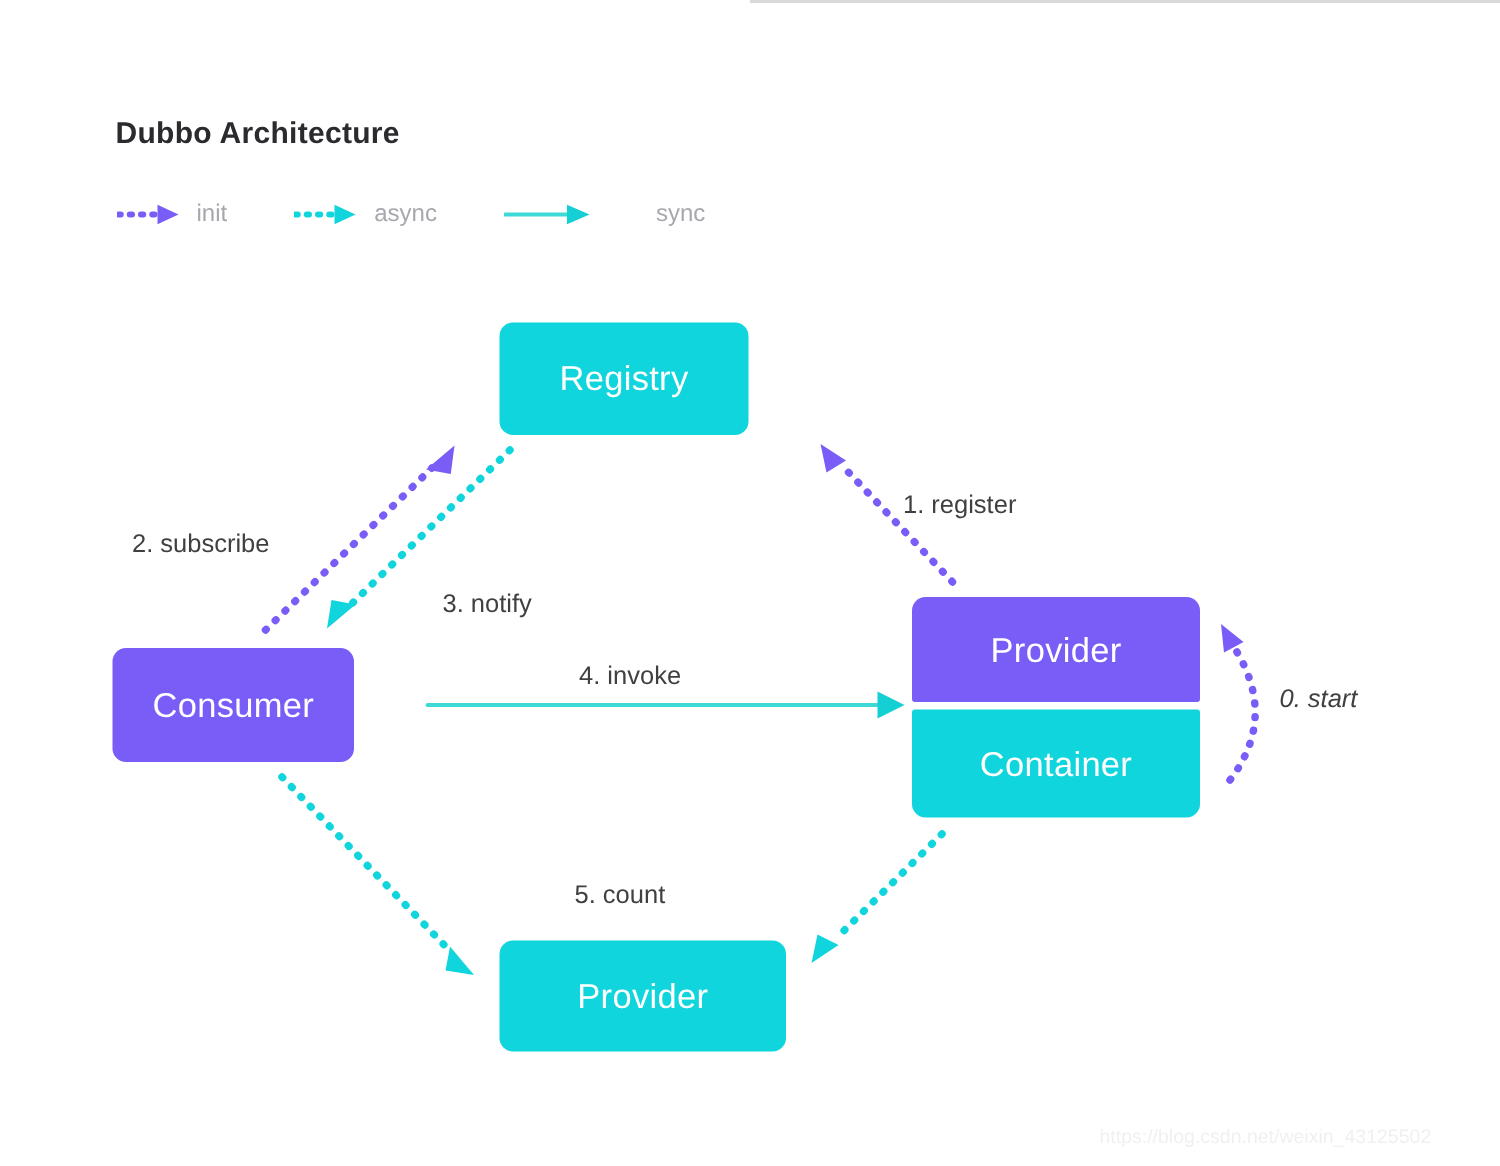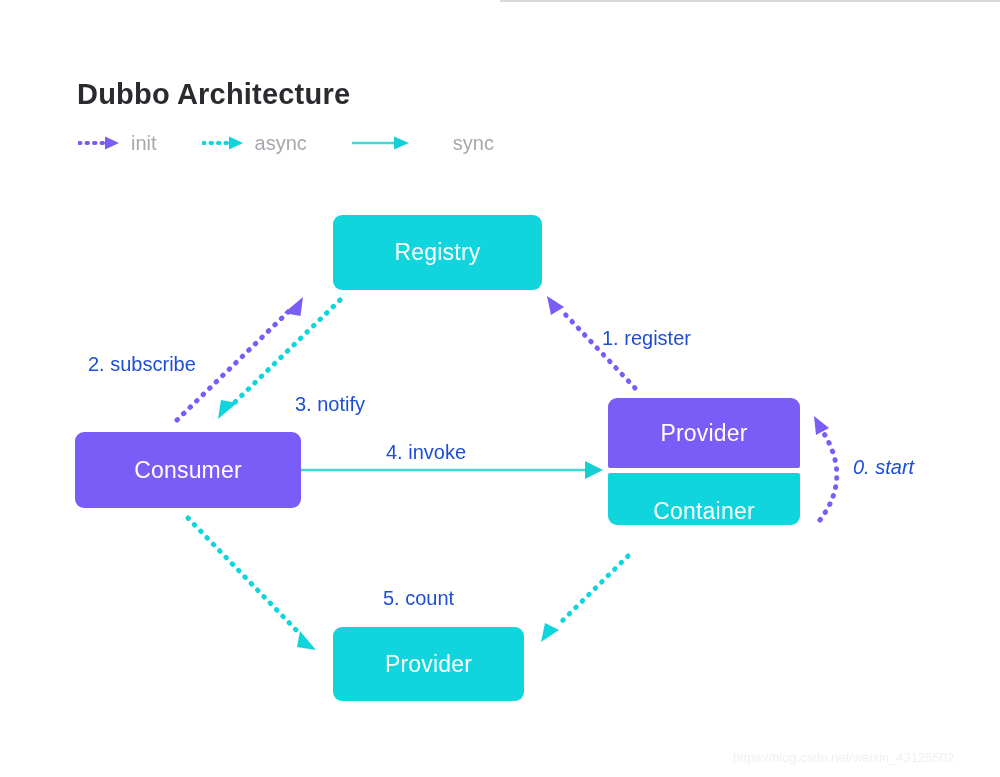--- a/index.html
+++ b/index.html
@@ -22,21 +22,21 @@
     left: 500px;
     top: 0px;
     width: 500px;
     height: 2px;
     background: #d9d9dc;
   }
   .title {
     position: absolute;
     left: 77px;
     top: 78px;
-    font-size: 29px;
+    font-size: 20px;
     font-weight: bold;
     color: #2b2b2f;
     letter-spacing: 0.2px;
     white-space: nowrap;
   }
   
   .legend {
     position: absolute;
     left: 78px;
     top: 128px;
@@ -44,21 +44,21 @@
     align-items: center;
     height: 30px;
   }
   .legend-item {
     display: flex;
     align-items: center;
     margin-right: 45px;
   }
   .legend-item:last-child { margin-right: 0; gap: 32px; }
   .legend-label {
-    font-size: 20px;
+    font-size: 16px;
     color: #a7a7ae;
     margin-left: 11px;
     white-space: nowrap;
   }
   .legend-glyph { display: block; }
 
   
   .box {
     position: absolute;
     display: flex;
@@ -66,33 +66,33 @@
     justify-content: center;
     color: #ffffff;
     font-size: 23px;
     border-radius: 9px;
     box-sizing: border-box;
     letter-spacing: 0.2px;
   }
   .box-cyan   { background: #10d5dc; }
   .box-purple { background: #7a5cf7; align-items: center; }
 
-  #box-registry { left: 333px; top: 215px;  width: 209px; height: 75px; }
-  #box-consumer { left: 75px;  top: 432px;  width: 226px; height: 76px; }
+  #box-registry { left: 333px; top: 215px;  width: 166px; height: 75px; }
+  #box-consumer { left: 75px;  top: 432px;  width: 161px; height: 76px; }
   #box-provider { left: 608px; top: 398px;  width: 192px; height: 70px;
                   border-radius: 9px 9px 2px 2px; }
-  #box-container{ left: 608px; top: 473px;  width: 192px; height: 52px;
-                  border-radius: 2px 2px 9px 9px; align-items: flex-end; }
+  #box-container{ left: 608px; top: 473px;  width: 192px; height: 72px;
+                  border-radius: 2px 2px 9px 9px; }
   #box-monitor  { left: 333px; top: 627px;  width: 191px; height: 74px; }
 
   
   .edge-label {
     position: absolute;
-    font-size: 20px;
-    color: #1d4ed8;
+    font-size: 17px;
+    color: #404040;
     white-space: nowrap;
   }
   #lbl-register  { left: 602px; top: 327px; }
   #lbl-subscribe { left: 88px;  top: 353px; }
   #lbl-notify    { left: 295px; top: 353px; margin-top: 40px; }
   #lbl-invoke    { left: 386px; top: 441px; }
   #lbl-start     { left: 853px; top: 456px; font-style: italic; }
   #lbl-count     { left: 383px; top: 587px; text-align: center; }
 
   

